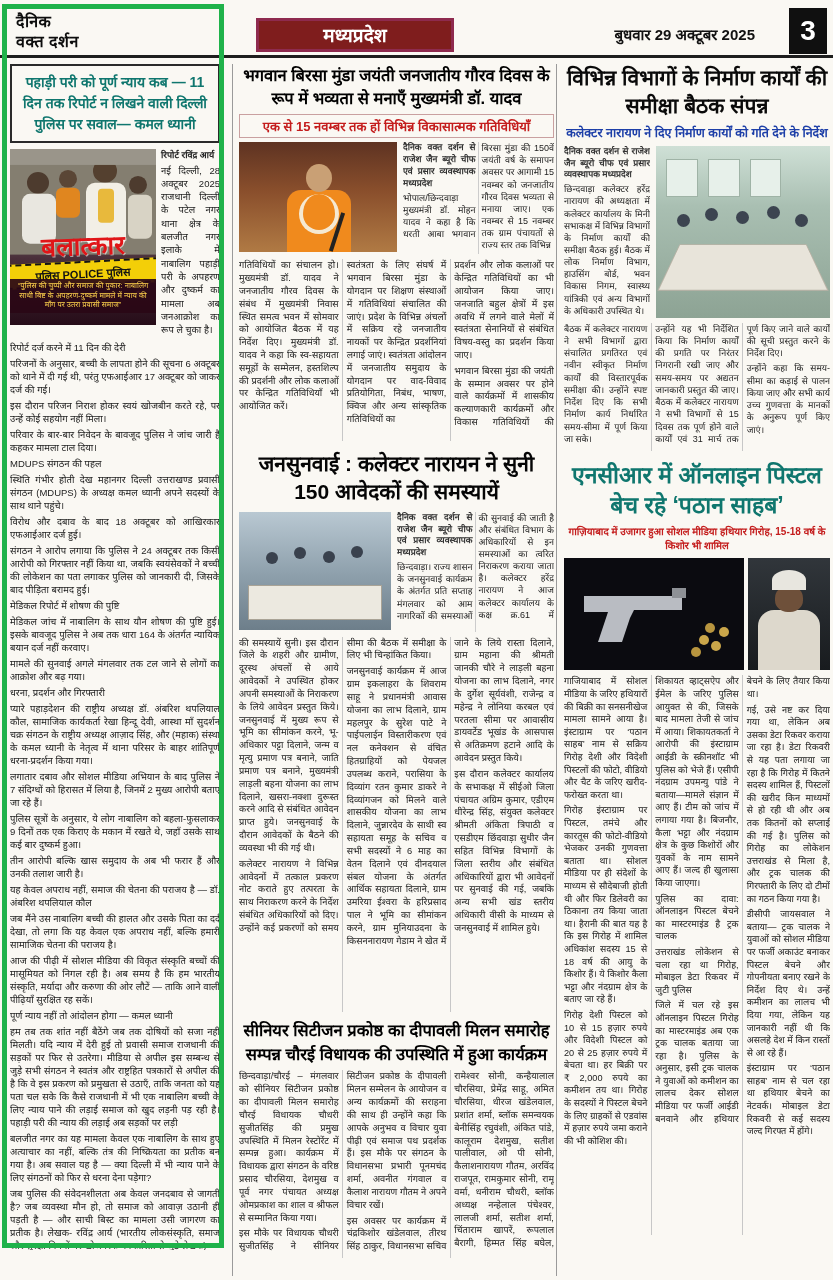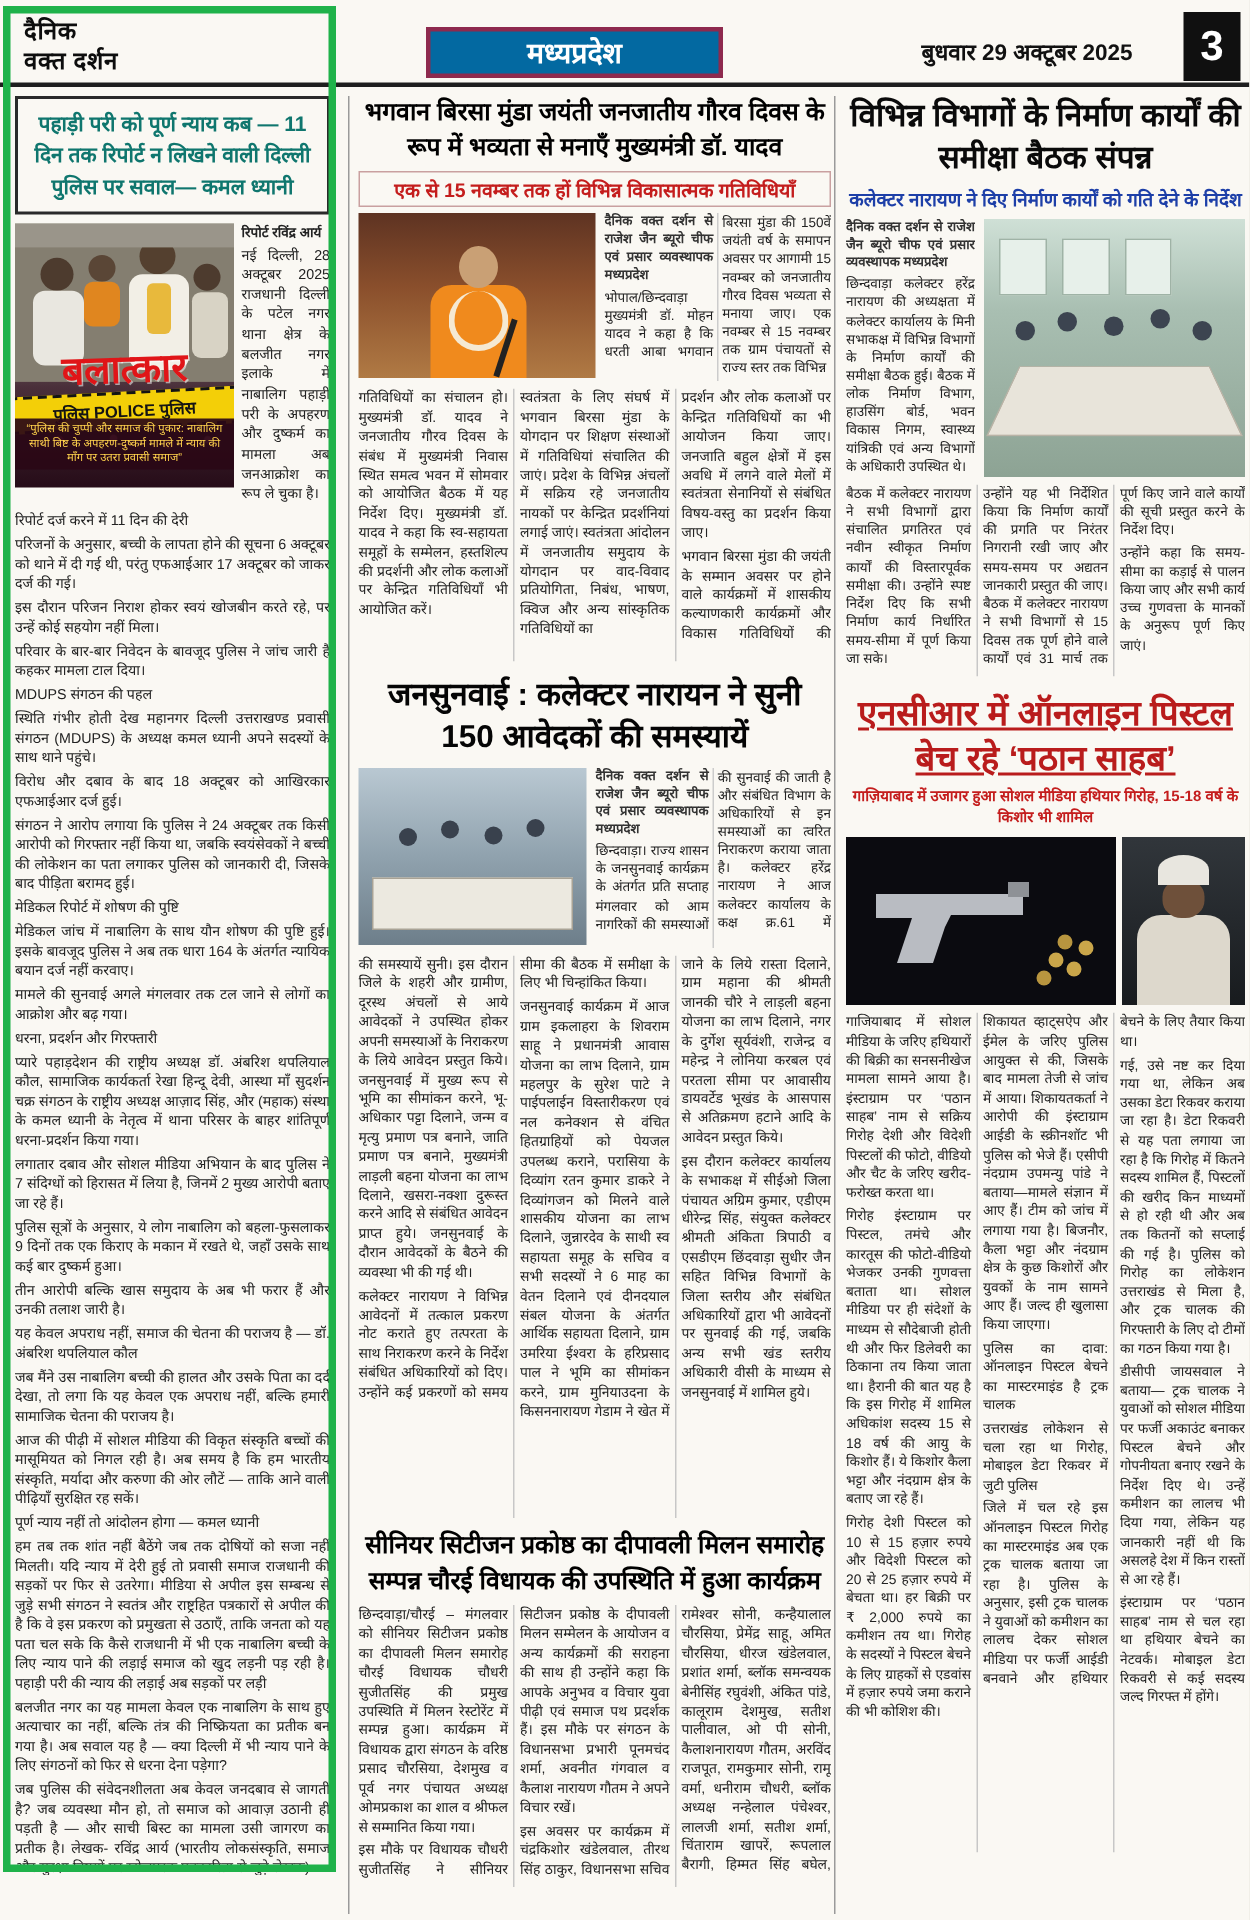--- a/index.html
+++ b/index.html
@@ -3,21 +3,21 @@
 <meta charset="utf-8">
 <style>
   * { margin:0; padding:0; box-sizing:border-box; }
   html,body { background:#e9e7e0; }
   body { font-family:"Liberation Sans","DejaVu Sans",sans-serif; color:#1b1b1b; }
   .page { position:relative; width:833px; height:1280px; background:#faf8f3; margin:0 auto; overflow:hidden; }
 
   
   .header { position:absolute; left:0; top:0; width:833px; height:58px; border-bottom:3px solid #1e1e1e; background:#faf8f3; }
   .masthead { position:absolute; left:16px; top:12px; font-weight:bold; font-size:16px; line-height:1.25; color:#0d0d0d; letter-spacing:.5px; }
-  .section-box { position:absolute; left:256px; top:18px; width:198px; height:34px; background:#0369a1; border:3px solid #8e2a4e; color:#fff; font-size:19px; font-weight:bold; display:flex; align-items:center; justify-content:center;margin-left:28px; }
+  .section-box { position:absolute; left:256px; top:18px; width:198px; height:34px; background:#7f1d1d; border:3px solid #8e2a4e; color:#fff; font-size:19px; font-weight:bold; display:flex; align-items:center; justify-content:center; }
   .date { position:absolute; right:78px; top:24px; font-size:15px; font-weight:bold; color:#111; }
   .pagenum { position:absolute; right:6px; top:8px; width:38px; height:46px; background:#101010; color:#fff; font-size:28px; font-weight:bold; display:flex; align-items:center; justify-content:center; }
 
   
   .green-box { position:absolute; left:2px; top:4px; width:222px; height:1244px; border:5px solid #1fb24a; z-index:60; pointer-events:none; }
 
   
   .col { position:absolute; top:64px; overflow:hidden; }
   .col-left  { left:10px;  width:210px; height:1186px; }
   .col-mid   { left:232px; width:322px; height:1212px; border-left:1px solid #9a9a9a; padding-left:6px; }
@@ -77,21 +77,21 @@
   .c-head { margin-top:7px; font-size:16.5px; font-weight:bold; text-align:center; line-height:1.45; color:#000; }
   .c-body { margin-top:4px; column-count:3; column-gap:8px; column-rule:1px solid #c7c7c7; font-size:9.3px; line-height:1.38; height:188px; overflow:hidden; }
 
   
   .d-head { font-size:21px; font-weight:bold; text-align:center; line-height:1.35; color:#0a0a0a; }
   .d-sub { margin:3px 0 5px; color:#1d3fa8; font-weight:bold; font-size:12.5px; text-align:center; }
   .d-row { display:flex; gap:6px; height:172px; }
   .d-side { width:86px; flex:none; font-size:9px; line-height:1.35; overflow:hidden; }
   .d-body { margin-top:5px; column-count:3; column-gap:8px; column-rule:1px solid #c7c7c7; font-size:9px; line-height:1.36; height:128px; overflow:hidden; }
 
-  .e-head { margin-top:10px; font-size:23px; font-weight:bold; text-align:center; line-height:1.3; color:#b91c1c;text-decoration:underline; }
+  .e-head { margin-top:10px; font-size:23px; font-weight:bold; text-align:center; line-height:1.3; color:#0f766e; }
   .e-sub { margin:5px 0; color:#c41d1d; font-weight:bold; font-size:10px; text-align:center; line-height:1.4; }
   .e-photos { display:flex; gap:4px; height:112px; }
   .e-body { margin-top:5px; column-count:3; column-gap:8px; column-rule:1px solid #c7c7c7; font-size:9.2px; line-height:1.37; height:560px; overflow:hidden; }
 </style>
 </head>
 <body>
 
 <div class="page">
 
   <div class="header">

